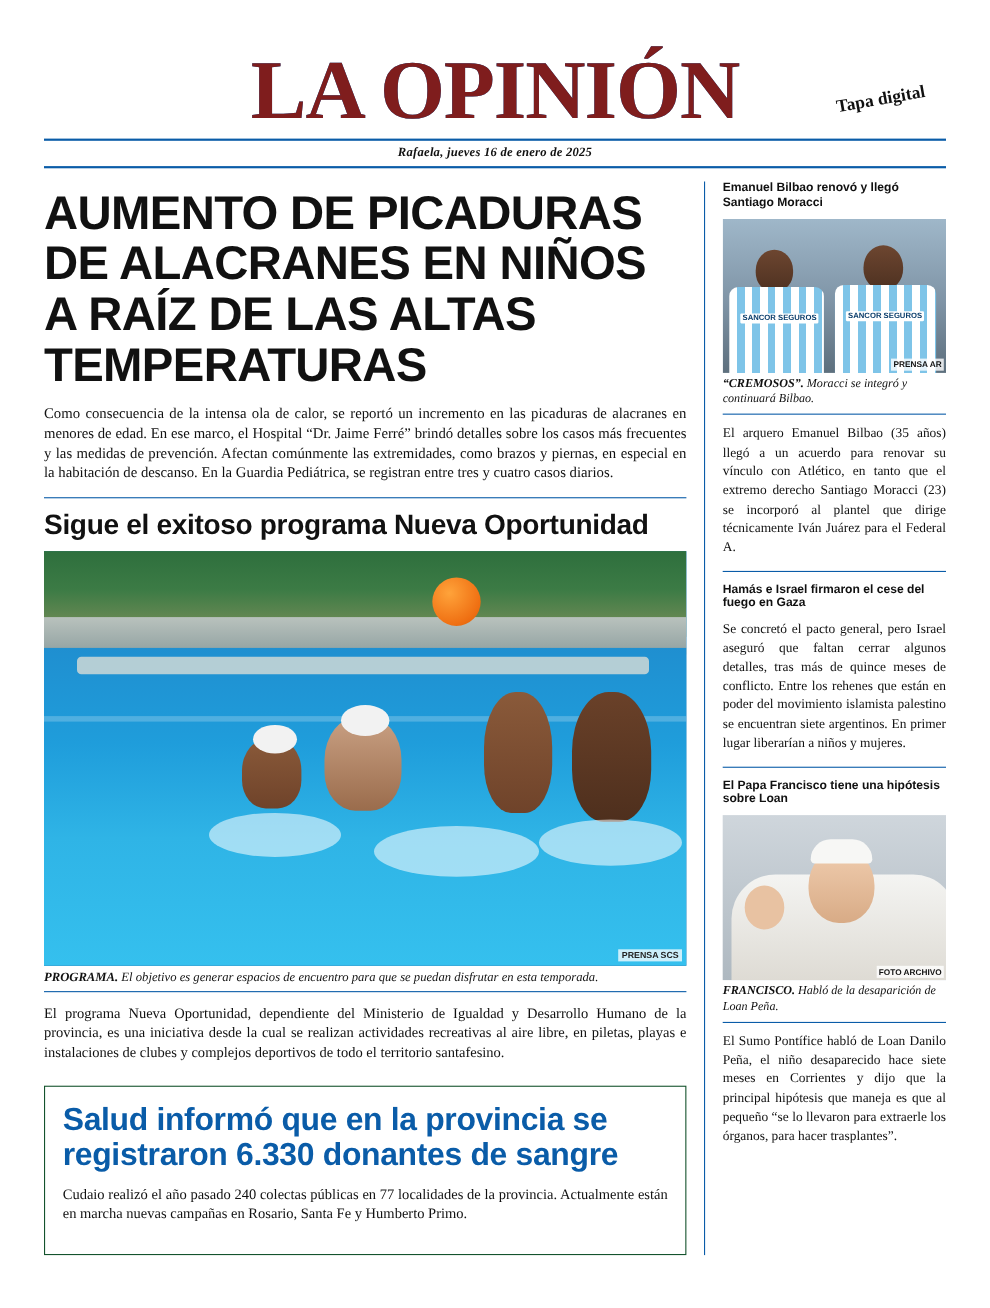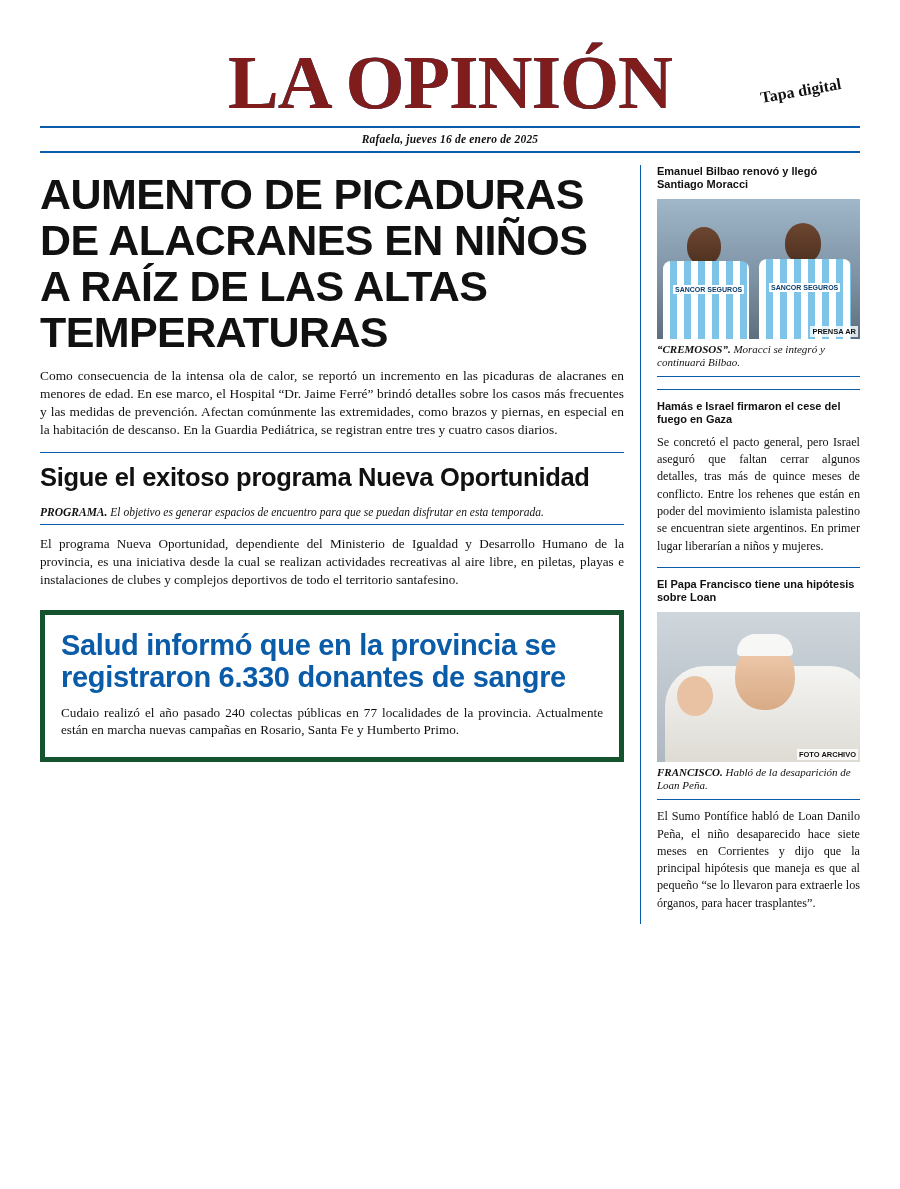--- a/index.html
+++ b/index.html
@@ -169,23 +169,23 @@
   .caption b{font-style:italic;font-weight:bold;}
   .body-par{
     font-family:"Liberation Serif", serif;
     font-size:13.2px;
     line-height:1.38;
     text-align:justify;
     margin-top:10px;
   }
   
   .boxed{
-    border:5px solid #14532d;
+    border:1px solid #14532d;
     margin-top:20px;
-    padding:14px 16px 18px;
+    padding:14px 16px 28px;
   }
   .boxed-head{
     font-family:"Liberation Sans", sans-serif;
     font-weight:bold;
     font-size:29px;
     line-height:1.12;
     color:#0a5ca8;
     letter-spacing:-0.3px;
   }
   .boxed-sub{
@@ -297,20 +297,38 @@
 
     <div class="col-main">
 
       <h1 class="lead-headline">AUMENTO DE PICADURAS DE ALACRANES EN NIÑOS A RAÍZ DE LAS ALTAS TEMPERATURAS</h1>
       <p class="lead-sub">Como consecuencia de la intensa ola de calor, se reportó un incremento en las picaduras de alacranes en menores de edad. En ese marco, el Hospital “Dr. Jaime Ferré” brindó detalles sobre los casos más frecuentes y las medidas de prevención. Afectan comúnmente las extremidades, como brazos y piernas, en especial en la habitación de descanso. En la Guardia Pediátrica, se registran entre tres y cuatro casos diarios.</p>
 
       <div class="hr-blue"></div>
 
       <h2 class="second-headline">Sigue el exitoso programa Nueva Oportunidad</h2>
 
+      <div class="photo-main">
+        <div class="pool-sky"></div>
+        <div class="pool-deck"></div>
+        <div class="pool-water"></div>
+        <div class="pool-edge"></div>
+        <div class="pool-lane"></div>
+        <div class="ball"></div>
+        <div class="swimmer sw1"></div>
+        <div class="cap cap1"></div>
+        <div class="swimmer sw2"></div>
+        <div class="cap cap2"></div>
+        <div class="swimmer sw3"></div>
+        <div class="swimmer sw4"></div>
+        <div class="splash sp1"></div>
+        <div class="splash sp2"></div>
+        <div class="splash sp3"></div>
+        <div class="photo-credit">PRENSA SCS</div>
+      </div>
 
       <div class="caption">
         <b>PROGRAMA.</b><span> El objetivo es generar espacios de encuentro para que se puedan disfrutar en esta temporada.</span>
       </div>
 
       <p class="body-par">El programa Nueva Oportunidad, dependiente del Ministerio de Igualdad y Desarrollo Humano de la provincia, es una iniciativa desde la cual se realizan actividades recreativas al aire libre, en piletas, playas e instalaciones de clubes y complejos deportivos de todo el territorio santafesino.</p>
 
       <div class="boxed">
         <div class="boxed-head">Salud informó que en la provincia se registraron 6.330 donantes de sangre</div>
         <div class="boxed-sub">Cudaio realizó el año pasado 240 colectas públicas en 77 localidades de la provincia. Actualmente están en marcha nuevas campañas en Rosario, Santa Fe y Humberto Primo.</div>
@@ -328,20 +346,21 @@
           <div class="p-body p1b"></div>
           <div class="p-head p2h"></div>
           <div class="p-body p2b"></div>
           <div class="sponsor s1">SANCOR SEGUROS</div>
           <div class="sponsor s2">SANCOR SEGUROS</div>
           <div class="photo-credit-side">PRENSA AR</div>
         </div>
         <div class="side-caption">
           <b>“CREMOSOS”.</b><span> Moracci se integró y continuará Bilbao.</span>
         </div>
+        <p class="side-par">El arquero Emanuel Bilbao (35 años) llegó a un acuerdo para renovar su vínculo con Atlético, en tanto que el extremo derecho Santiago Moracci (23) se incorporó al plantel que dirige técnicamente Iván Juárez para el Federal A.</p>
       </div>
 
       <div class="side-rule"></div>
 
       <div>
         <div class="side-head">Hamás e Israel firmaron el cese del fuego en Gaza</div>
         <p class="side-par">Se concretó el pacto general, pero Israel aseguró que faltan cerrar algunos detalles, tras más de quince meses de conflicto. Entre los rehenes que están en poder del movimiento islamista palestino se encuentran siete argentinos. En primer lugar liberarían a niños y mujeres.</p>
       </div>
 
       <div class="side-rule"></div>

